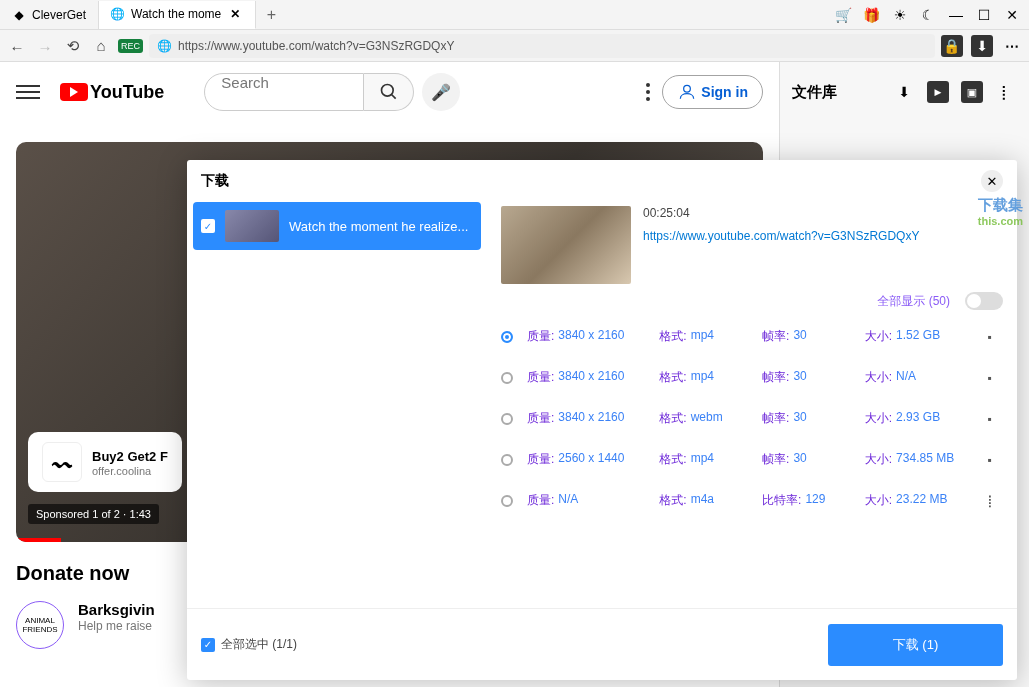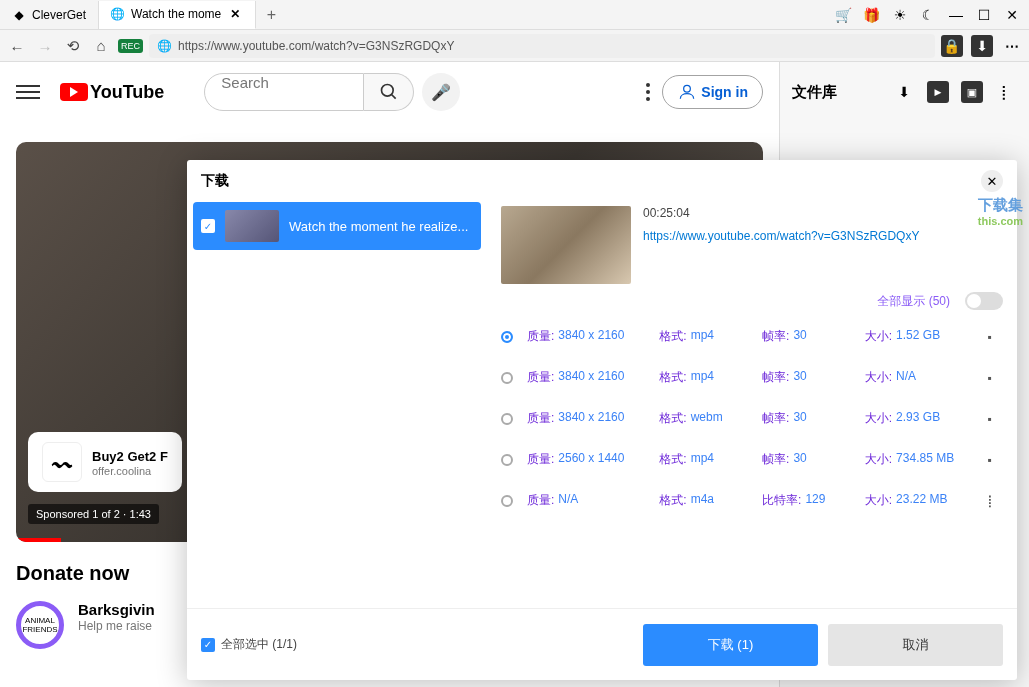--- a/index.html
+++ b/index.html
@@ -41,21 +41,21 @@
 .video-bg{width:100%;height:100%;background:linear-gradient(135deg,#5a5048 0%,#3a3530 50%,#6a6058 100%)}
 .sponsor-card{position:absolute;left:12px;bottom:50px;background:#fff;border-radius:10px;padding:10px 14px;display:flex;gap:10px;align-items:center}
 .sponsor-logo{width:40px;height:40px;background:#fff;border:1px solid #eee;border-radius:6px;display:flex;align-items:center;justify-content:center;font-size:20px}
 .sponsor-txt b{font-size:13px}
 .sponsor-txt div{font-size:11px;color:#777}
 .sponsor-label{position:absolute;left:12px;bottom:18px;background:rgba(0,0,0,0.6);color:#fff;font-size:11px;padding:4px 8px;border-radius:3px}
 .progress{position:absolute;bottom:0;left:0;height:4px;width:6%;background:#f00}
 .donate-sec{margin:20px 16px}
 .donate-sec h2{font-size:20px;margin-bottom:16px}
 .donate-card{display:flex;gap:14px;align-items:flex-start}
-.donate-logo{width:48px;height:48px;border-radius:50%;border:5px solid #8b5cf6;display:flex;align-items:center;justify-content:center;font-size:8px;text-align:center}
+.donate-logo{width:48px;height:48px;border-radius:50%;border:1px solid #8b5cf6;display:flex;align-items:center;justify-content:center;font-size:8px;text-align:center}
 .donate-txt b{font-size:15px}
 .donate-txt div{font-size:12px;color:#777}
 .sidebar{width:250px;background:#f7f7f7;border-left:1px solid #ddd}
 .sidebar-hdr{height:60px;display:flex;align-items:center;padding:0 12px;gap:12px}
 .sidebar-hdr b{font-size:15px;flex:1}
 .side-icon{width:22px;height:22px;display:flex;align-items:center;justify-content:center;font-size:14px}
 .dl-modal{position:absolute;left:187px;top:160px;width:830px;height:520px;background:#fff;box-shadow:0 4px 30px rgba(0,0,0,0.25);border-radius:3px;display:flex;flex-direction:column}
 .dl-hdr{height:42px;display:flex;align-items:center;padding:0 14px}
 .dl-hdr b{font-size:14px}
 .dl-close{margin-left:auto;width:22px;height:22px;background:#eee;border-radius:50%;display:flex;align-items:center;justify-content:center;font-size:13px}
@@ -336,20 +336,19 @@
           </div>
         </div>
     </div>
   </div>
   <div class="dl-footer">
     <div class="select-all">
       <div class="sa-check">✓</div>
       <span>全部选中   (1/1)</span>
     </div>
     <div class="dl-btn btn-primary">下载 (1)</div>
-    <div class="dl-btn btn-cancel">取消</div>
   </div>
 </div>
 
 <div class="watermark">
   <span class="wm1">下载集</span><br>
   <span>this.com</span>
 </div>
 
 </body></html>

